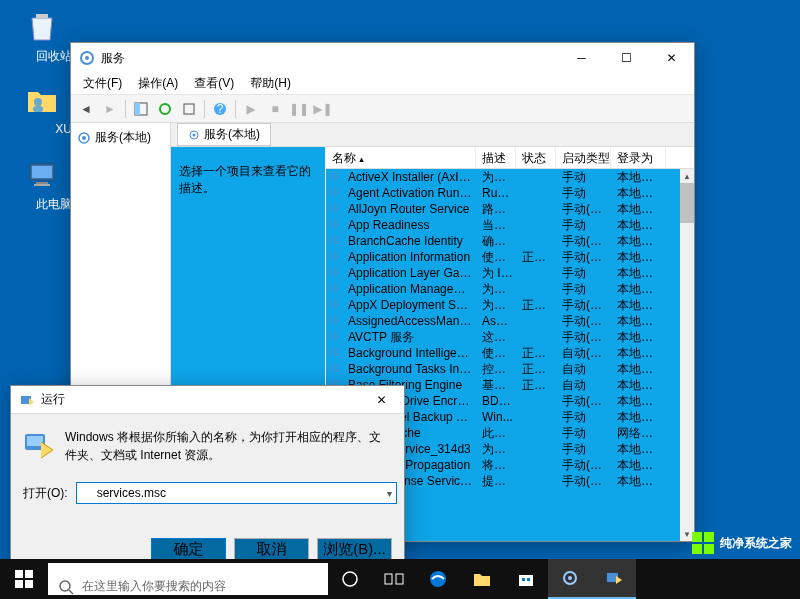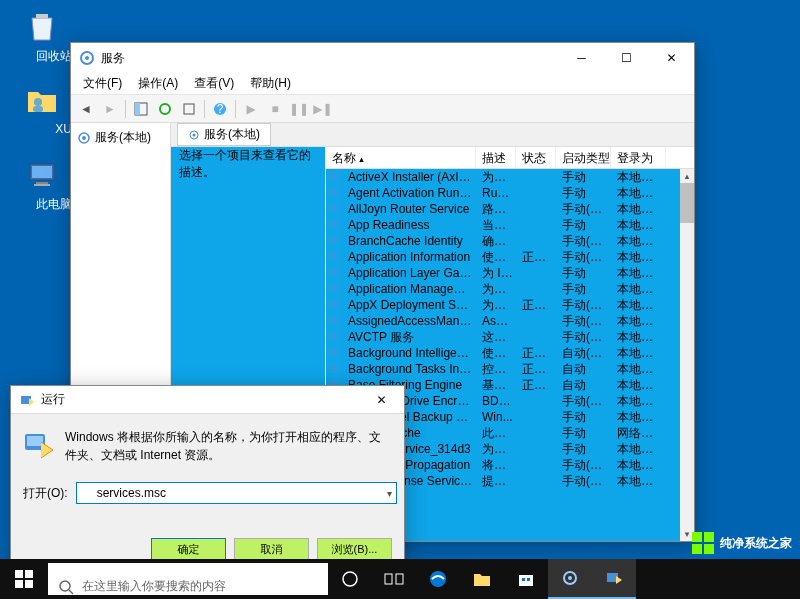--- a/index.html
+++ b/index.html
@@ -17,42 +17,42 @@
 .toolbar{height:28px;display:flex;align-items:center;padding:0 4px;background:#f5f5f5;border-bottom:1px solid #ddd;gap:2px}
 .toolbar .tb{width:22px;height:22px;display:flex;align-items:center;justify-content:center;color:#555}
 .toolbar .sep{width:1px;height:18px;background:#ccc;margin:0 2px}
 .svc-body{flex:1;display:flex;overflow:hidden}
 .svc-nav{width:100px;border-right:1px solid #ddd;background:#fff;padding:4px}
 .svc-nav .navitem{display:flex;align-items:center;gap:4px;padding:2px;font-size:12px}
 .svc-main{flex:1;display:flex;flex-direction:column;overflow:hidden}
 .svc-tabs{height:24px;background:#f0f0f0;display:flex;align-items:center;padding:0 6px;border-bottom:1px solid #ddd}
 .svc-tab{background:#fff;border:1px solid #ccc;padding:2px 10px;font-size:12px;display:flex;align-items:center;gap:4px}
 .svc-content{flex:1;display:flex;overflow:hidden}
-.svc-detail{width:155px;padding:0 8px;font-size:11px;border-right:1px solid #eee}
+.svc-detail{width:155px;padding:16px 8px;font-size:11px;border-right:1px solid #eee}
 .svc-list{flex:1;overflow:hidden;position:relative}
 .svc-head{display:flex;height:22px;border-bottom:1px solid #ddd;background:#fff;font-size:12px}
 .svc-head div{padding:3px 6px;border-right:1px solid #eee;white-space:nowrap;overflow:hidden}
 .col-name{width:150px}.col-desc{width:40px}.col-stat{width:40px}.col-start{width:55px}.col-logon{width:55px}
 .svc-rows{position:absolute;top:22px;left:0;right:14px;bottom:0;overflow:hidden}
 .svc-row{display:flex;height:16px;font-size:11px;align-items:center}
 .svc-row .gear{width:14px;height:14px;margin:0 2px;flex-shrink:0}
 .svc-row div{padding:0 4px;white-space:nowrap;overflow:hidden;text-overflow:ellipsis}
 .scrollbar{position:absolute;right:0;top:22px;bottom:0;width:14px;background:#f0f0f0}
 .scroll-thumb{position:absolute;top:14px;width:14px;height:40px;background:#c0c0c0}
 .scroll-btn{width:14px;height:14px;background:#f0f0f0;display:flex;align-items:center;justify-content:center;color:#555;font-size:9px;position:absolute}
 .run-win{left:10px;top:385px;width:395px;height:190px;background:#f0f0f0;display:flex;flex-direction:column}
 .run-win .titlebar{background:#fff;border-bottom:1px solid #ddd;height:28px}
 .run-body{flex:1;padding:14px 12px;display:flex;flex-direction:column}
 .run-row1{display:flex;gap:10px;align-items:flex-start}
 .run-icon{width:32px;height:32px;flex-shrink:0}
 .run-row2{display:flex;align-items:center;gap:8px;margin-top:18px}
 .run-label{font-size:12px}
 .run-input{flex:1;height:22px;border:1px solid #0078d7;padding:2px 20px;font-size:12px;background:#fff}
 .run-btns{margin-top:auto;display:flex;justify-content:flex-end;gap:8px;padding:10px 0 0}
-.run-btn{min-width:75px;height:22px;border:1px solid #adadad;background:#bef264;font-size:11px}
+.run-btn{min-width:75px;height:22px;border:1px solid #adadad;background:#0369a1;font-size:15px}
 .run-btn.primary{border:1px solid #0078d7}
 .taskbar{position:absolute;left:0;right:0;bottom:0;height:40px;background:#101010;display:flex;align-items:center}
 .start{width:48px;height:40px;display:flex;align-items:center;justify-content:center;color:#fff}
 .search{flex:0 0 280px;height:32px;background:#fff;display:flex;align-items:flex-end;padding:0 10px;gap:8px;color:#666;margin:4px 0}
 .tb-icons{display:flex;align-items:center;height:40px}
 .tb-icons .slot{width:44px;height:40px;display:flex;align-items:center;justify-content:center;color:#fff}
 .tb-icons .slot.active{background:rgba(255,255,255,.15);border-bottom:2px solid #76b9ed}
 .watermark{position:absolute;right:8px;bottom:45px;color:#fff;font-size:15px;font-weight:bold;display:flex;align-items:center;gap:6px}
 .watermark2{position:absolute;right:8px;bottom:30px;color:#dff;font-size:10px}
 svg{display:block}

